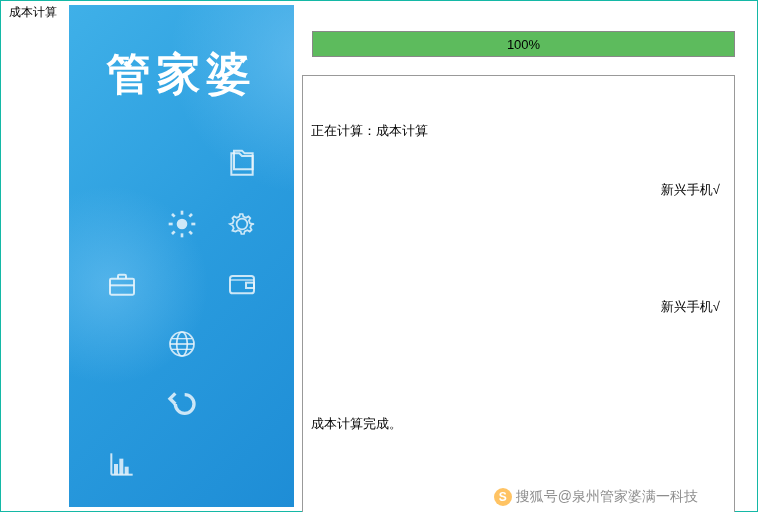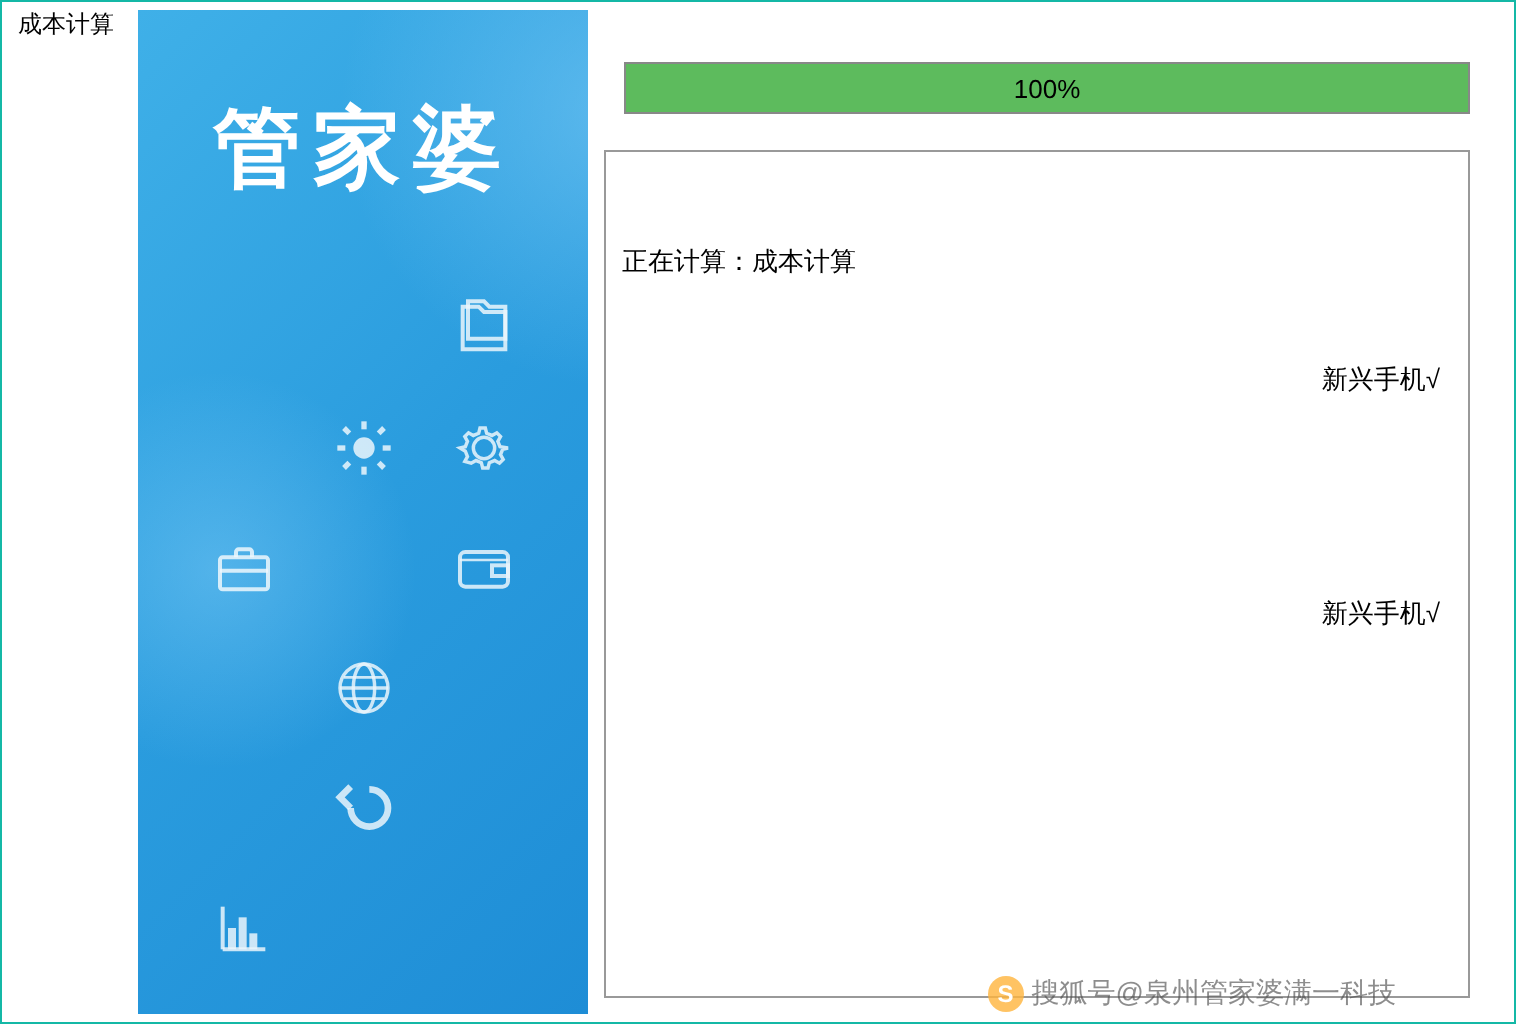--- a/index.html
+++ b/index.html
@@ -121,20 +121,21 @@
         <div class="progress-bar">
           <span>100%</span>
         </div>
       </div>
       <div class="log-area">
         <div>正在计算：成本计算</div>
         <div class="log-row"><span>新兴手机</span><span class="log-check">√</span></div>
         <div>&nbsp;</div>
         <div class="log-row"><span>新兴手机</span><span class="log-check">√</span></div>
         <div>&nbsp;</div>
+        <div>成本计算完成。</div>
         
         
       </div>
     </div>
   </div>
 
 </div>
 
 <div class="watermark">
   <span class="s-icon">S</span>

